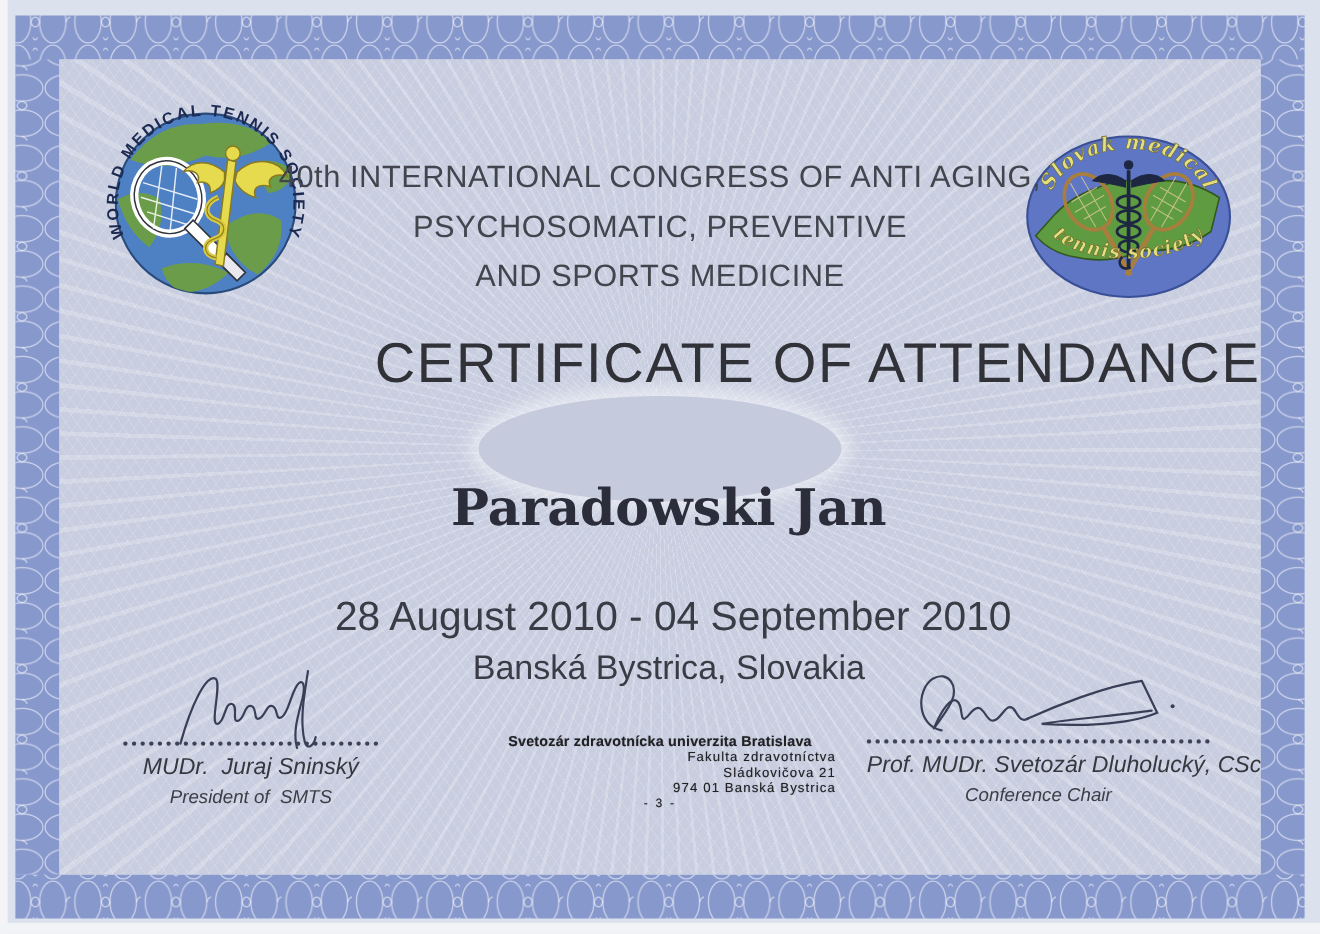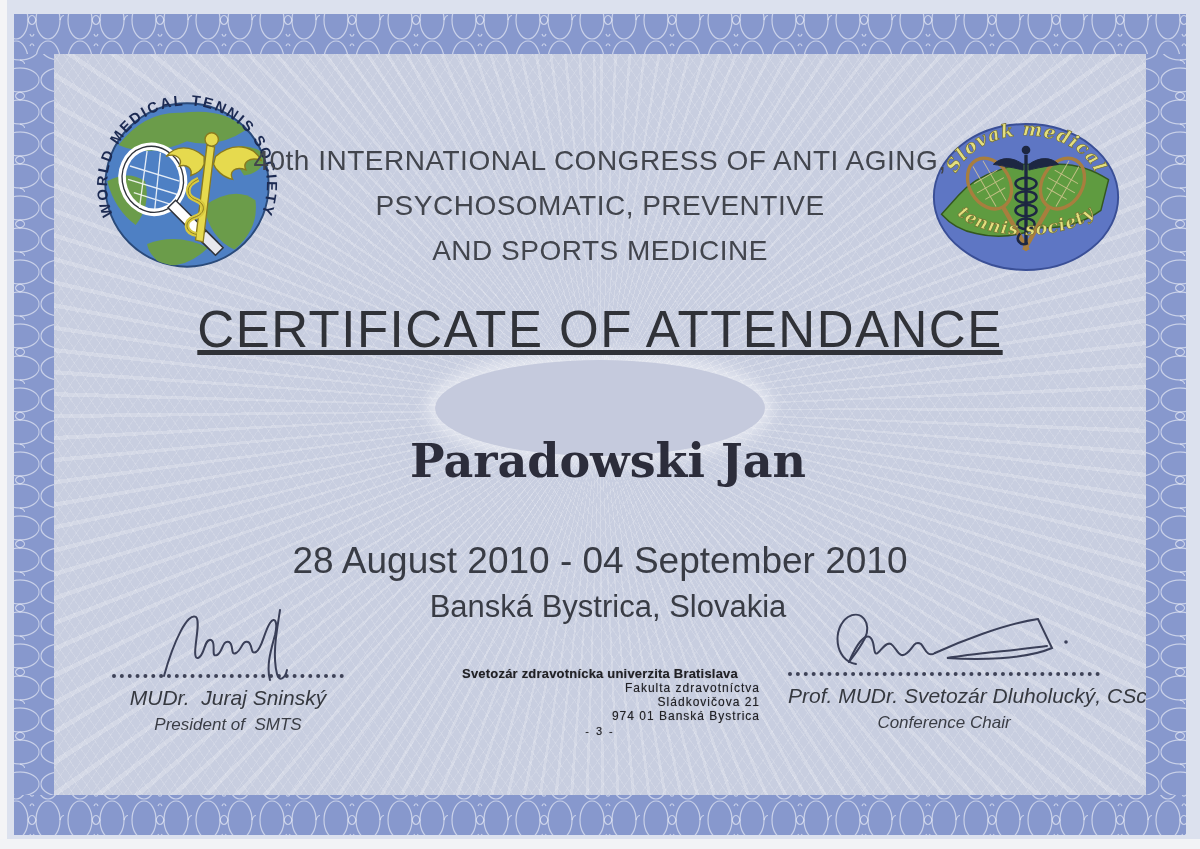--- a/index.html
+++ b/index.html
@@ -36,28 +36,28 @@
     position:absolute; left:381px; top:306px; width:330px; height:96px;
     border-radius:50%; background:#c5cadd;
     box-shadow:0 0 16px 8px rgba(255,255,255,.55);
   }
 
   .content { position:absolute; inset:0; }
 
   .header-block { position:absolute; left:0; top:84px; width:100%; text-align:center;
     color:#42454d; font-size:28px; line-height:45px; letter-spacing:.5px; }
 
-  .cert-title { position:absolute; left:0; top:246px; width:100%; text-align:center;
-    color:#303238; font-size:51px; letter-spacing:1.5px; font-weight:400;text-decoration:underline; }
+  .cert-title { position:absolute; left:0; top:246px; width:100%; text-align:right;
+    color:#303238; font-size:51px; letter-spacing:1.5px; font-weight:400; }
 
   .recipient { position:absolute; left:0; top:380px; width:100%; text-align:center;
     font-family:"DejaVu Serif", serif; font-weight:600;
     color:#2c2d3b; font-size:46px; transform:translateX(8px); }
 
-  .date-range { position:absolute; left:0; top:486px; width:100%; text-align:center;
+  .date-range { position:absolute; left:12px; top:486px; width:100%; text-align:center;
     color:#393c45; font-size:37px; }
   .location { position:absolute; left:0; top:535px; width:100%; text-align:center;
     color:#393c45; font-size:31px;padding-left:16px; }
 
   .sig { position:absolute; text-align:center;font-style:italic; }
   .sig.left  { left:58px;  top:550px; width:232px; }
   .sig.right { left:734px; top:548px; width:312px; }
   .sig svg { display:block; margin:0 auto -14px auto; position:relative; z-index:2; }
   .dotline { height:0; border-bottom:4px dotted #3e4257; position:relative; z-index:1; }
   .sig-name { margin-top:8px; color:#35383f; font-size:21px; white-space:pre; }

